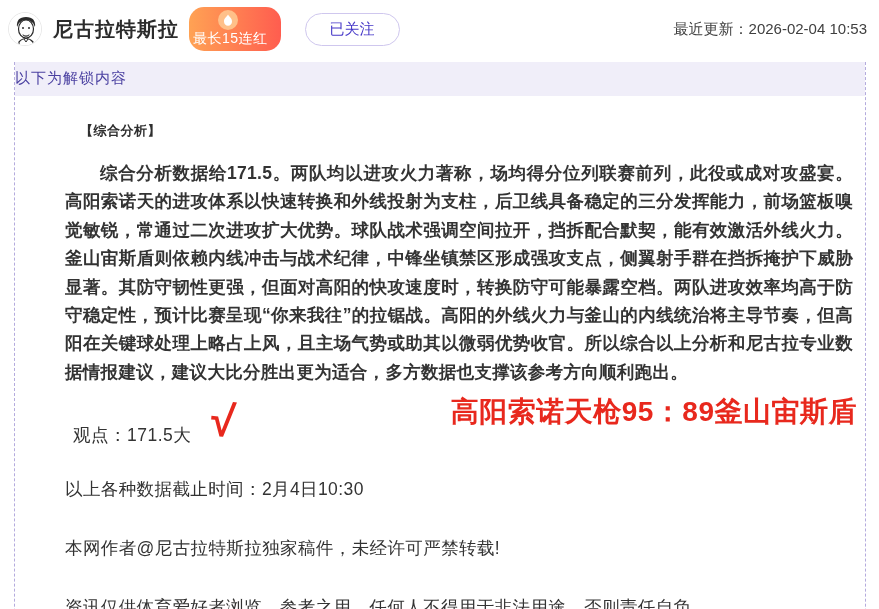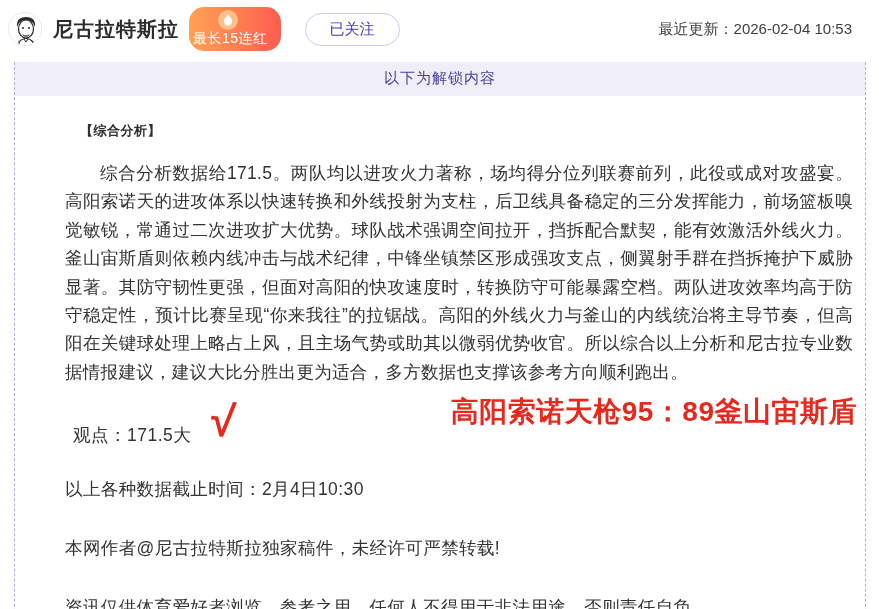--- a/index.html
+++ b/index.html
@@ -6,21 +6,21 @@
   html,body { margin:0; padding:0; }
   body {
     width:879px; height:609px; overflow:hidden; background:#fff;
     font-family:"Liberation Sans","DejaVu Sans",sans-serif;
     position:relative;
   }
 
   
   .header {
     display:flex; align-items:center;
-    height:58px; padding:0 27px 0 8px;
+    height:58px; padding:0 12px 0 8px;
     background:#fff;
   }
   .avatar {
     width:34px; height:34px; border-radius:50%;
     overflow:hidden; background:#fff; border:1px solid #e8e8e8;
     flex:0 0 auto; cursor:pointer;
   }
   .author-name {
     margin-left:11px; font-size:20px; font-weight:bold; color:#2b2b2b;
     letter-spacing:1px;
@@ -48,33 +48,33 @@
 
   
   .content-box {
     position:absolute; left:14px; right:13px; top:62px; height:640px;
     border-left:1px dashed #b4abdd;
     border-right:1px dashed #b4abdd;
     background:#fff;
   }
   .unlock-banner {
     background:#f0eef9; color:#493fa0;
-    text-align:center; font-size:15px; padding:7px 0 8px 0;
+    font-size:15px; padding:7px 0 8px 0;
     letter-spacing:1px;
   }
   .inner { padding:0 12px 0 50px; }
 
   .section-title {
     margin:26px 0 0 15px;
     font-size:13px; font-weight:bold; color:#2f2f2f; letter-spacing:0.5px;
   }
   .analysis {
     margin:19px 0 0 0;
     font-size:17.5px; color:#333; line-height:28.4px;
-    text-align:justify; text-indent:2em; letter-spacing:0.3px;
+    text-align:justify; text-indent:2em; letter-spacing:0.3px;font-weight:bold;
   }
 
   .viewpoint-row { position:relative; height:66px; margin-top:7px;margin-left:8px; }
   .viewpoint {
     position:absolute; left:0; top:30px;
     font-size:17.5px; color:#333; letter-spacing:0.5px;
   }
   .checkmark {
     position:absolute; left:138px; top:6px;
     color:#e8281d; font-size:44px; font-weight:bold;

